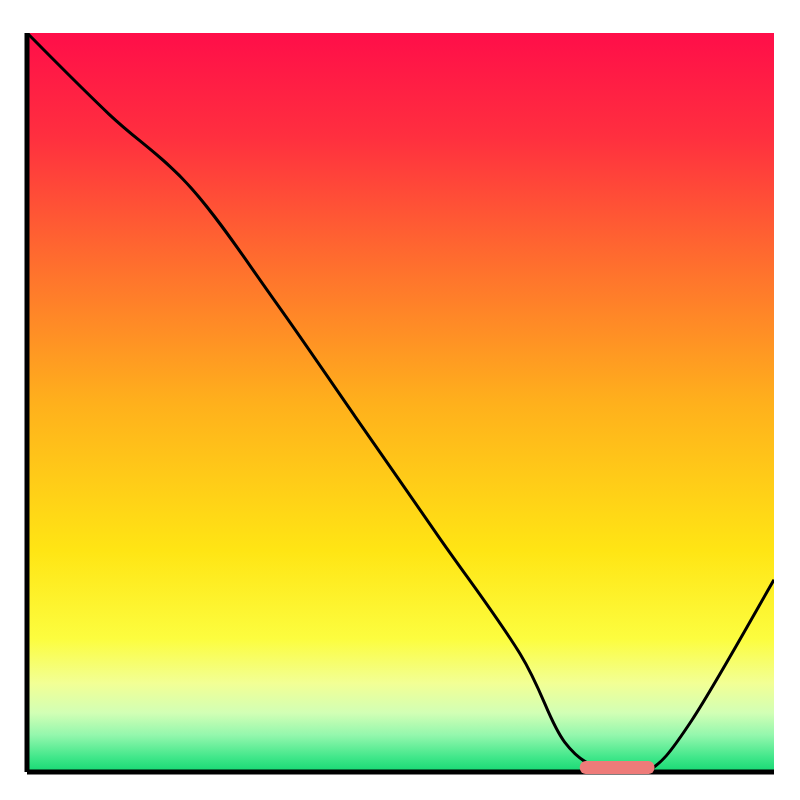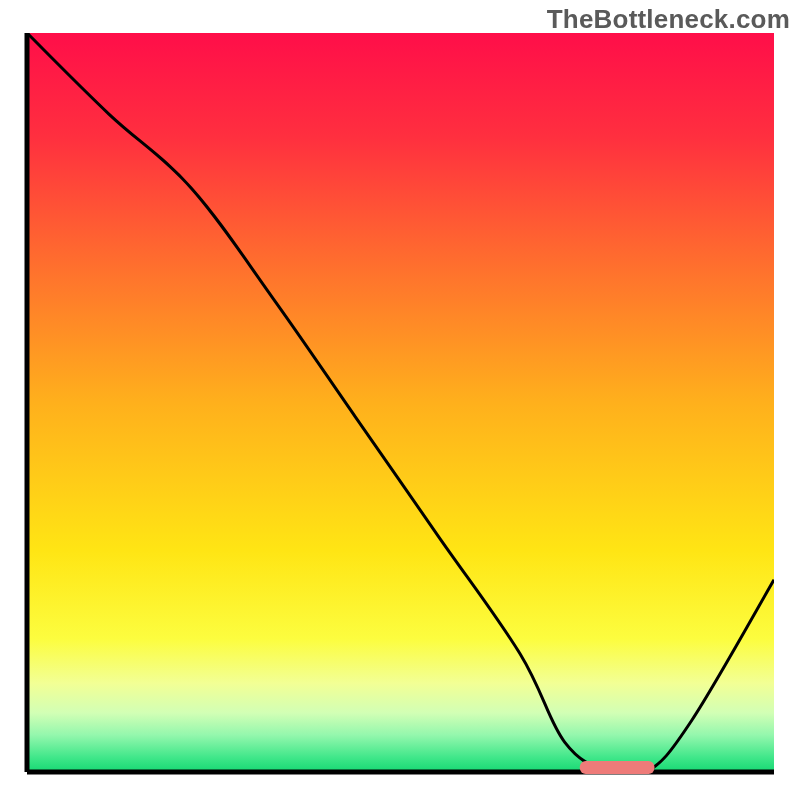--- a/index.html
+++ b/index.html
@@ -59,14 +59,13 @@
     <rect id="plotBg" fill="url(#bgGrad)" x="27" y="33" width="747" height="739"></rect>
 
     <line id="axisY" stroke-width="5" x1="27" y1="33" x2="27" y2="772" stroke="#000000"></line>
     <line id="axisX" stroke-width="5" x1="27" y1="772" x2="774" y2="772" stroke="#000000"></line>
 
     <path id="curve" fill="none" stroke-width="3" d="M 27 33 C 41.7906 47.63219999999999, 79.5888 86.35579999999997, 109.17 114.28999999999996 C 138.7512 142.22419999999994, 161.7588 154.93499999999995, 191.34 188.18999999999994 C 220.9212 221.44499999999994, 243.9288 257.80379999999997, 273.51 299.03999999999996 C 303.0912 340.27619999999996, 326.0988 374.71360000000004, 355.68 417.28000000000003 C 385.26120000000003 459.8464, 408.26880000000006 492.9536, 437.85 535.52 C 467.4312 578.0864, 497.16179999999997 616.5144, 520.02 653.76 C 542.8782 691.0056, 548.7048 721.1568000000001, 564.84 742.44 C 580.9752000000001 763.7232, 594.8693999999999 766.6792, 609.66 772 C 624.4506 777.3208, 632.2194 781.3114, 647.01 772 C 661.8006 762.6886, 668.9718 754.8552, 691.83 720.27 C 714.6882 685.6848, 759.2094 605.1338000000001, 774 579.86" stroke="#000000" clip-path="url(#plotClip)"></path>
 
     <rect id="marker" rx="6" ry="6" x="579.78" y="761" width="74.70000000000005" height="13" fill="#ee7b79"></rect>
   </svg>
 
-  <div class="watermark">TheBottleneck.com</div>
 </div>
 
 </body></html>

